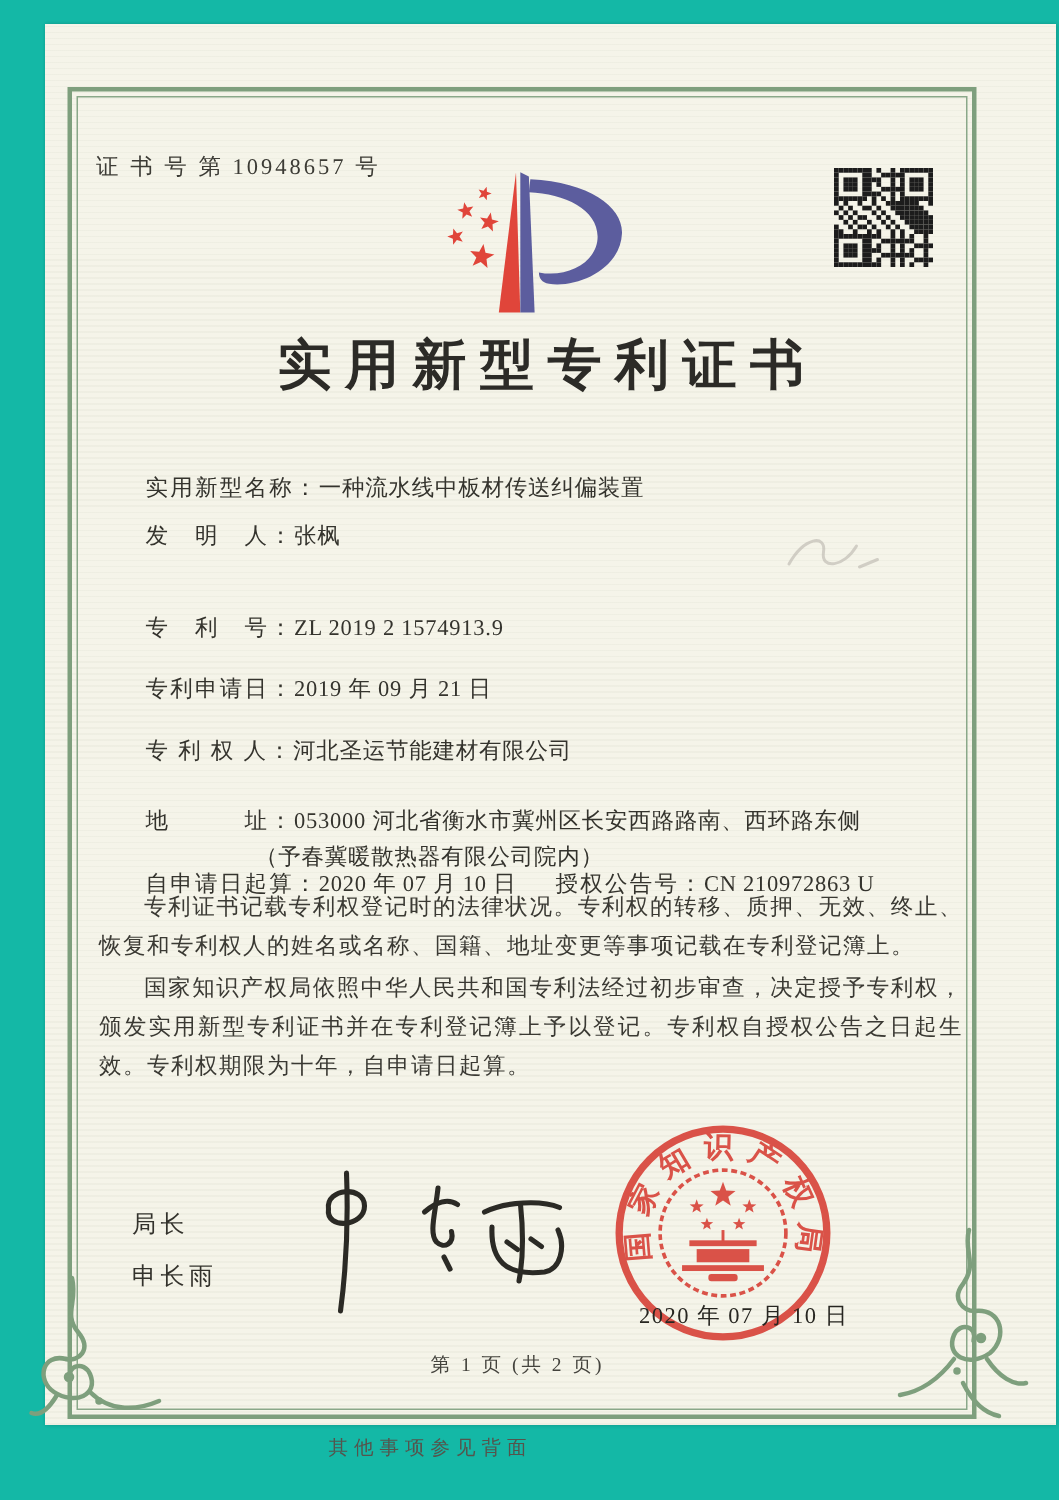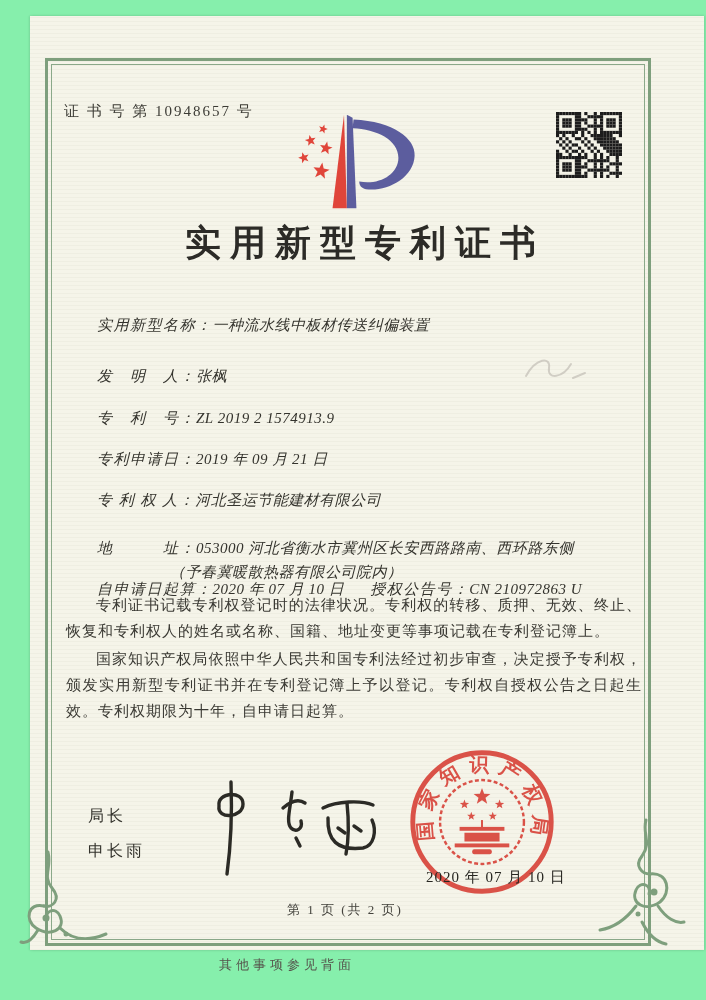--- a/index.html
+++ b/index.html
@@ -1,27 +1,27 @@
 <!DOCTYPE html>
 <html><head>
 <meta charset="utf-8">
 <style>
   html,body{margin:0;padding:0;background:#ffffff;}
-  .stage{position:relative;width:706px;height:1000px;background:#86efac;overflow:hidden;
+  .stage{position:relative;width:706px;height:1000px;background:#14b8a6;overflow:hidden;
          font-family:"Liberation Serif","DejaVu Serif",serif;color:#35342f;}
   .paper{position:absolute;left:30px;top:16px;width:674px;height:934px;
          background:#f5f4e9;
          background-image:repeating-linear-gradient(0deg,rgba(120,130,100,0.05) 0,rgba(120,130,100,0.05) 1px,transparent 1px,transparent 4px);
          box-shadow:1px 0 3px rgba(0,0,0,0.12), -1px 0 2px rgba(0,0,0,0.08);}
   .frame{position:absolute;left:45px;top:58px;width:600px;height:882px;border:3px solid #7e9f7d;}
   .frame-inner{position:absolute;left:3px;top:3px;right:3px;bottom:3px;border:1px solid #8aa889;}
   .cert-no{position:absolute;left:64px;top:102px;font-size:15px;letter-spacing:2px;color:#3c3b35;}
   .title{position:absolute;left:45px;top:219px;width:640px;text-align:center;font-size:36px;font-weight:bold;
          letter-spacing:9px;color:#2c2b27;}
-  .row{position:absolute;left:80px;font-size:15px;color:#34332d;white-space:pre;letter-spacing:0.5px;font-style:italic;}
+  .row{position:absolute;left:80px;font-size:15px;color:#34332d;white-space:pre;letter-spacing:0.5px;}
   .row .lbl{letter-spacing:1.5px;}
   .addr2{display:block;padding-left:90px;}
   .grant-gap{display:inline-block;width:26px;}
   .paras{position:absolute;left:66px;top:592px;width:576px;font-size:15px;line-height:1.74;
          letter-spacing:1px;color:#3a3933;text-align:justify;}
   .paras p{margin:0 0 2px 0;text-indent:2em;}
   .signoff{position:absolute;left:88px;top:806px;font-size:16px;letter-spacing:3px;color:#33322c;}
   .signoff div{margin-bottom:14px;}
   .sig-svg{position:absolute;left:195px;top:776px;}
   .seal-svg{position:absolute;left:404px;top:744px;opacity:0.92;}
@@ -349,21 +349,21 @@
         <rect x="48" y="60" width="3" height="3" fill="#1c1c1c"></rect>
         <rect x="57" y="60" width="3" height="3" fill="#1c1c1c"></rect>
       </svg>
   </div>
 
   <div class="title">实用新型专利证书</div>
 
   <div class="row" style="top:299px;">
     <span class="lbl">实用新型名称：</span><span>一种流水线中板材传送纠偏装置</span>
   </div>
-  <div class="row" style="top:350px;text-align:center;">
+  <div class="row" style="top:331px;text-align:center;">
     <span class="lbl">发　明　人：</span><span>张枫</span>
   </div>
   <div class="row" style="top:392px;">
     <span class="lbl">专　利　号：</span><span>ZL 2019 2 1574913.9</span>
   </div>
   <div class="row" style="top:433px;">
     <span class="lbl">专利申请日：</span><span>2019 年 09 月 21 日</span>
   </div>
   <div class="row" style="top:474px;">
     <span class="lbl">专 利 权 人：</span><span>河北圣运节能建材有限公司</span>

